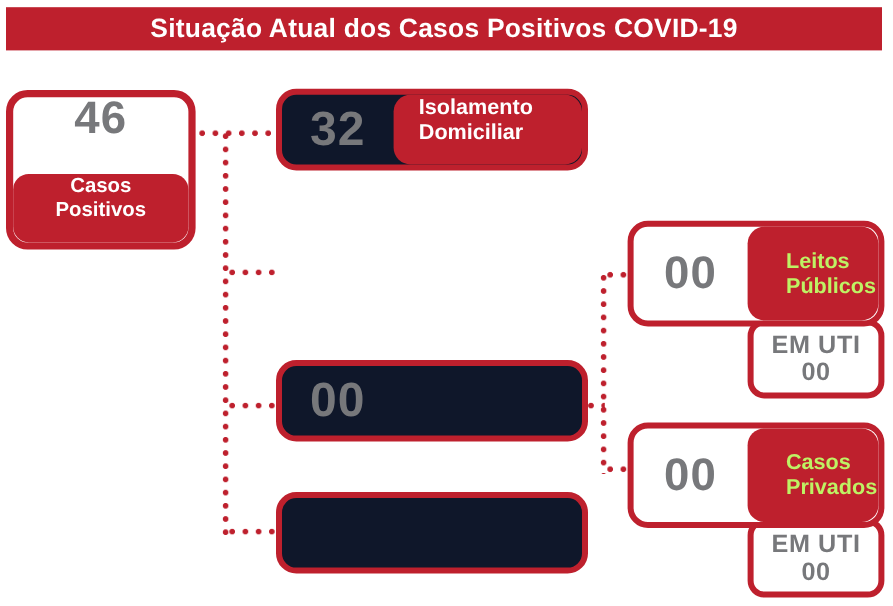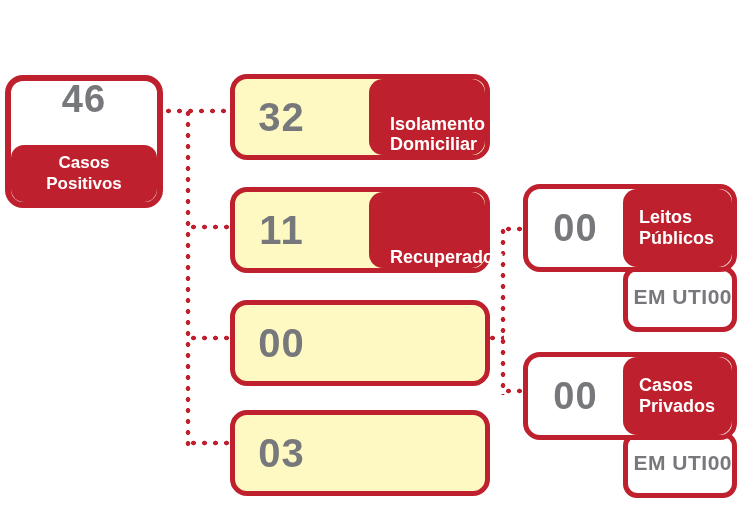--- a/index.html
+++ b/index.html
@@ -40,78 +40,81 @@
     position:absolute;left:5px;top:75px;width:158px;height:133px;box-sizing:border-box;
     border:6px solid var(--red);border-radius:18px;background:#fff;z-index:3;
   }
   .root-value{
     position:absolute;left:0;right:0;top:0;height:36px;
     display:flex;align-items:center;justify-content:center;
     color:var(--gray);font-size:38px;font-weight:700;letter-spacing:1px;
   }
   .root-fill{
     position:absolute;left:0;right:0;top:52px;bottom:0;background:var(--red);
-    border-radius:13px;display:flex;align-items:center;justify-content:center;margin-top:12px;
+    border-radius:13px;display:flex;justify-content:center;margin-top:12px;
   }
   .root-label{
     color:#fff;font-size:17px;font-weight:700;text-align:center;line-height:1.2;width:90px;
   }
 
   
   .branch-card{
-    position:absolute;left:230px;width:260px;height:86px;box-sizing:border-box;
-    border:5px solid var(--red);border-radius:17px;background:#fef9c3;z-index:3;
+    position:absolute;left:230px;width:260px;height:68px;box-sizing:border-box;
+    border:5px solid var(--red);border-radius:17px;background:#0f172a;z-index:3;
   }
   .branch-card .num{
     position:absolute;left:0;top:0;bottom:0;width:93px;
     display:flex;align-items:center;justify-content:center;
     color:var(--gray);font-size:40px;font-weight:700;letter-spacing:1px;
   }
   .branch-card .pill{
     position:absolute;left:93px;right:0;top:0;bottom:0;background:var(--red);
-    border-radius:14px;display:flex;align-items:flex-end;margin-left:41px;
+    border-radius:14px;display:flex;align-items:flex-start;
   }
   .branch-card .pill span{
     color:#fff;font-size:18px;font-weight:700;line-height:1.15;padding-left:21px;max-width:128px;
   }
 
   
   .bed-card{
     position:absolute;left:523px;width:214px;height:88px;box-sizing:border-box;
     border:5px solid var(--red);border-radius:17px;background:#fff;z-index:3;
   }
   .bed-card .num{
     position:absolute;left:0;top:0;bottom:0;width:95px;
     display:flex;align-items:center;justify-content:center;
     color:var(--gray);font-size:38px;font-weight:700;letter-spacing:1px;
   }
   .bed-card .pill{
     position:absolute;left:95px;right:0;top:0;bottom:0;background:var(--red);
     border-radius:14px;display:flex;align-items:center;
   }
   .bed-card .pill span{
-    color:#ffffff;font-size:18px;font-weight:700;line-height:1.15;padding-left:16px;max-width:88px;
+    color:#bef264;font-size:18px;font-weight:700;line-height:1.15;padding-left:32px;max-width:88px;
   }
 
   
   .uti-card{
     position:absolute;left:623px;width:114px;height:66px;box-sizing:border-box;
     border:5px solid var(--red);border-radius:14px;background:#fff;z-index:2;
-    display:flex;flex-direction:row;align-items:center;justify-content:flex-end;
+    display:flex;flex-direction:column;align-items:center;justify-content:flex-end;
     padding-bottom:5px;
   }
   .uti-card .uti-label,.uti-card .uti-value{
     color:var(--gray);font-size:21px;font-weight:700;line-height:1.1;letter-spacing:.5px;
   }
 </style>
 </head>
 <body>
 
 <div class="stage">
 
+  <header class="banner">
+    <h1>Situação Atual dos Casos Positivos COVID-19</h1>
+  </header>
 
   <div class="dots-h" style="left:163px;top:108px;width:68px"></div>
   <div class="dots-v" style="left:185px;top:108px;height:341px"></div>
   <div class="dots-h" style="left:188px;top:224px;width:43px"></div>
   <div class="dots-h" style="left:188px;top:335px;width:43px"></div>
   <div class="dots-h" style="left:188px;top:440px;width:43px"></div>
 
   <div class="dots-h" style="left:487px;top:335px;width:17px"></div>
   <div class="dots-v" style="left:500px;top:226px;height:169px"></div>
   <div class="dots-h" style="left:503px;top:226px;width:23px"></div>
@@ -124,33 +127,26 @@
     </div>
   </section>
 
   <section class="branch-card" style="top:74px">
     <div class="num">32</div>
     <div class="pill">
       <span>Isolamento Domiciliar</span>
     </div>
   </section>
 
-  <section class="branch-card" style="top:187px">
-    <div class="num">11</div>
-    <div class="pill">
-      <span>Recuperados</span>
-    </div>
-  </section>
 
   <section class="branch-card" style="top:300px">
     <div class="num">00</div>
   </section>
 
   <section class="branch-card" style="top:410px">
-    <div class="num">03</div>
   </section>
 
   <section class="bed-card" style="top:184px">
     <div class="num">00</div>
     <div class="pill">
       <span>Leitos Públicos</span>
     </div>
   </section>
   <section class="uti-card" style="top:266px">
     <div class="uti-label">EM UTI</div>

